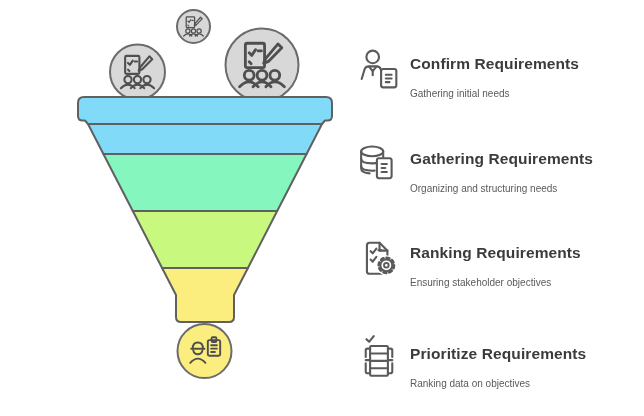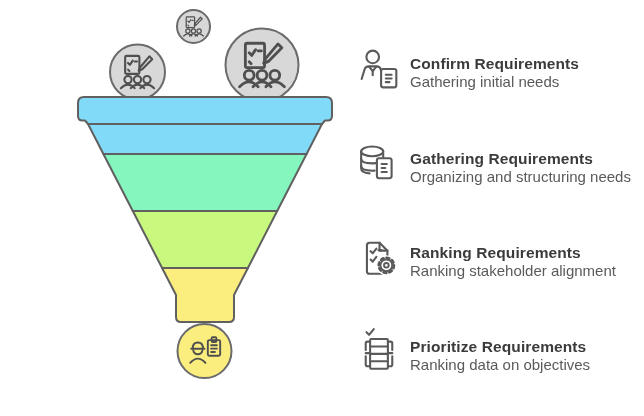--- a/index.html
+++ b/index.html
@@ -8,21 +8,21 @@
     font-family:"Liberation Sans", sans-serif;
   }
   #funnel-svg{position:absolute;left:0;top:0;}
   .step{position:absolute;left:358px;width:282px;}
   .step-icon{position:absolute;left:0;top:0;}
   .step-texts{margin-left:52px;padding-top:6px;}
   .step-title{
     font-size:15.5px;font-weight:700;color:#3b3b3b;line-height:20px;letter-spacing:.1px;
   }
   .step-subtitle{
-    font-size:15px;color:#5a5a5a;line-height:15px;
+    font-size:10px;color:#5a5a5a;margin-top:12px;line-height:15px;
   }
 </style>
 </head>
 <body>
 
 <div id="stage">
 
   <svg id="funnel-svg" width="360" height="416" viewBox="0 0 360 416">
     <defs>
 
@@ -121,25 +121,25 @@
       <polyline points="12,13.5 14,15.5 17.5,11"></polyline>
       <line x1="19.5" y1="12.5" x2="22" y2="12.5"></line>
       <polyline points="12,21.5 14,23.5 17.5,19"></polyline>
       <circle cx="27" cy="27" r="9.6" fill="#ffffff" stroke="none"></circle>
       <circle cx="27" cy="27" r="7.2" stroke-width="2.6" stroke-dasharray="2.7 2.95"></circle>
       <circle cx="27" cy="27" r="5.6" stroke-width="1.8"></circle>
       <circle cx="27" cy="27" r="2.2" stroke-width="1.8"></circle>
     </svg>
     <div class="step-texts">
       <div class="step-title">Ranking Requirements</div>
-      <div class="step-subtitle">Ranking stakeholder alignment</div>
+      <div class="step-subtitle">Ensuring stakeholder objectives</div>
     </div>
   </div>
 
-  <div class="step" style="top:331px">
+  <div class="step" style="top:338px">
     <svg class="step-icon" width="42" height="46" viewBox="0 0 40 44" fill="none" stroke="#5a5a5a" stroke-width="2" stroke-linecap="round" stroke-linejoin="round" style="top:-4px">
       <polyline points="8,5 10.5,7.5 15,2"></polyline>
       <rect x="11.5" y="11.5" width="17" height="28.5" rx="1"></rect>
       <line x1="11.5" y1="18.6" x2="28.5" y2="18.6"></line>
       <line x1="11.5" y1="25.7" x2="28.5" y2="25.7"></line>
       <line x1="11.5" y1="32.8" x2="28.5" y2="32.8"></line>
       <path d="M11.5 14 H9 Q7.3 14 7.3 15.7 V22 M7.3 25 H11 M7.3 28 V35.8 Q7.3 37.5 9 37.5 H11.5"></path>
       <path d="M28.5 14 H31 Q32.7 14 32.7 15.7 V22 M32.7 25 H29 M32.7 28 V35.8 Q32.7 37.5 31 37.5 H28.5"></path>
     </svg>
     <div class="step-texts">

